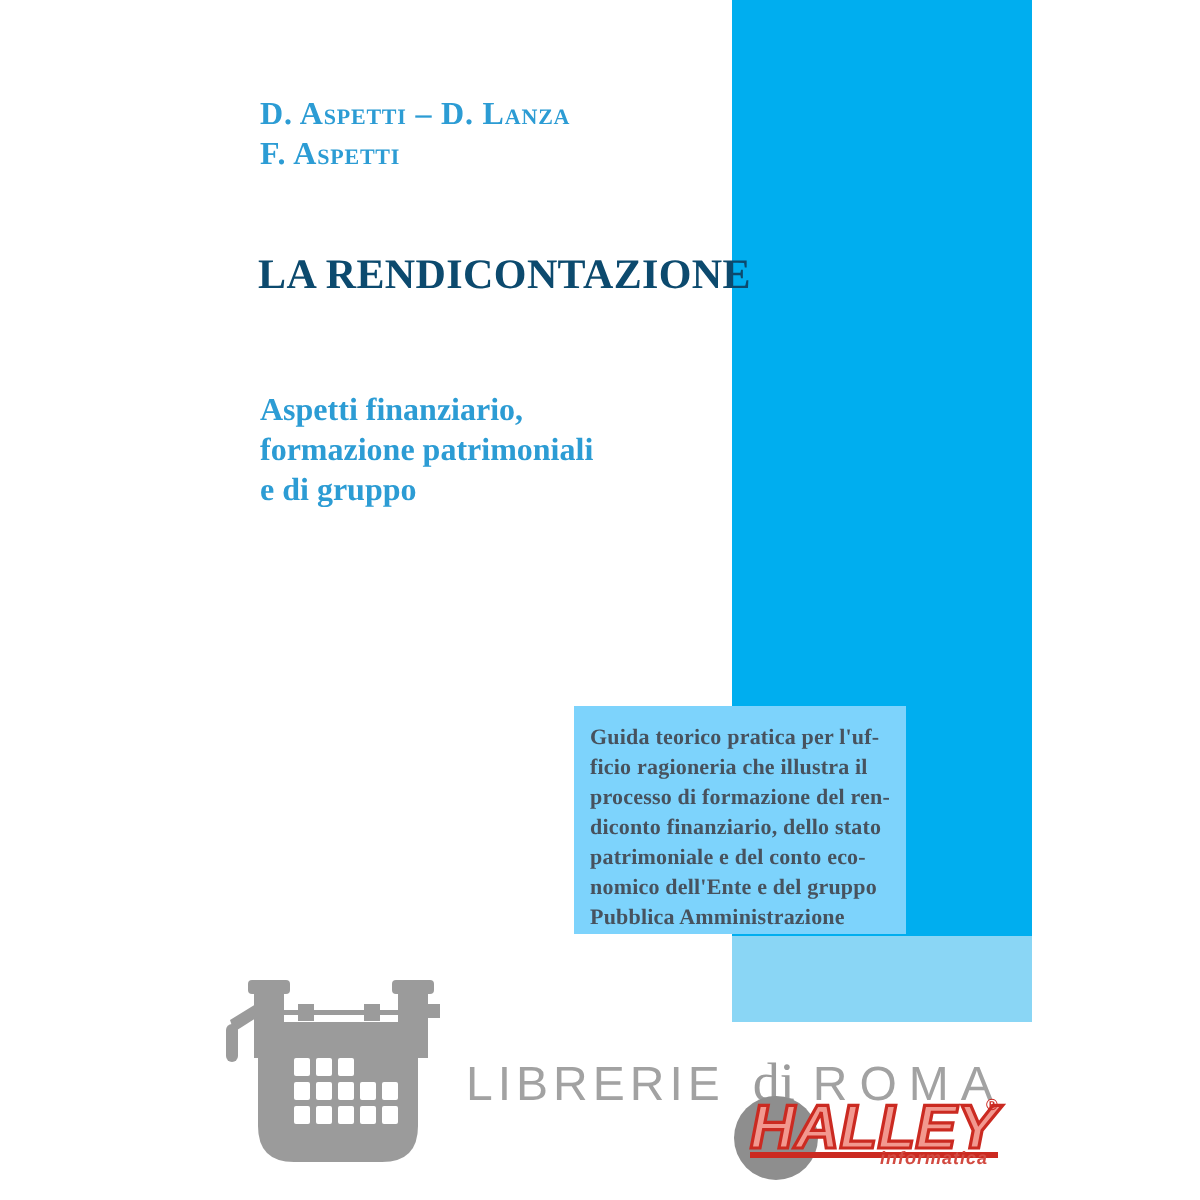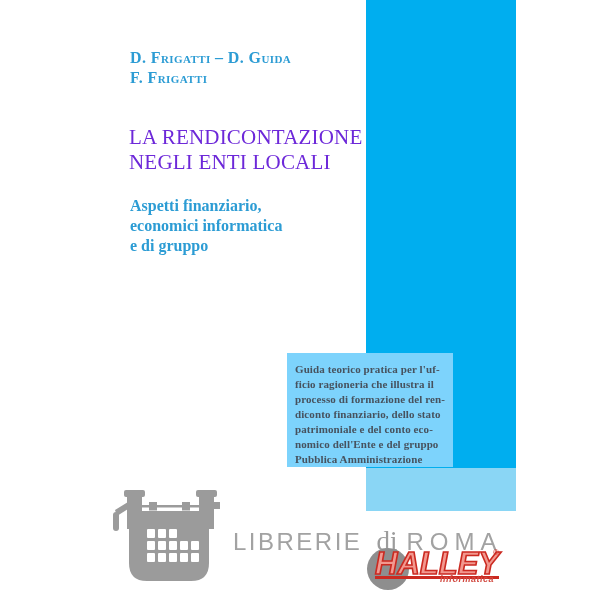--- a/index.html
+++ b/index.html
@@ -16,22 +16,22 @@
   .authors {
     position:absolute; left:130px; top:48px;
     font-weight:bold; font-variant:small-caps;
     font-size:16px; line-height:20px; letter-spacing:0.4px;
     color:#2C9CD4;
   }
 
   
   .title {
     position:absolute; left:129px; top:125px; margin:0;
-    font-weight:normal; font-size:21px; line-height:25px; letter-spacing:0.2px;
-    color:#6d28d9;
+    font-weight:bold; font-size:21px; line-height:25px; letter-spacing:0.2px;
+    color:#0c4a6e;
   }
 
   
   .subtitle {
     position:absolute; left:130px; top:196px;
     font-weight:bold; font-size:16px; line-height:20px;
     color:#2C9CD4;
   }
 
   
@@ -81,32 +81,31 @@
 </style>
 </head>
 <body>
 
 <div class="page">
 
   <div class="cyan-bar"></div>
   <div class="light-bar"></div>
 
   <div class="authors">
-    <div>D. Frigatti – D. Guida</div>
-    <div>F. Frigatti</div>
+    <div>D. Aspetti – D. Lanza</div>
+    <div>F. Aspetti</div>
   </div>
 
   <h1 class="title">
     <div>LA RENDICONTAZIONE</div>
-    <div>NEGLI ENTI LOCALI</div>
   </h1>
 
   <div class="subtitle">
     <div>Aspetti finanziario,</div>
-    <div>economici informatica</div>
+    <div>formazione patrimoniali</div>
     <div>e di gruppo</div>
   </div>
 
   <div class="desc-box">
     <p class="desc-text">Guida teorico pratica per l'uf-
 ficio ragioneria che illustra il
 processo di formazione del ren-
 diconto finanziario, dello stato
 patrimoniale e del conto eco-
 nomico dell'Ente e del gruppo

